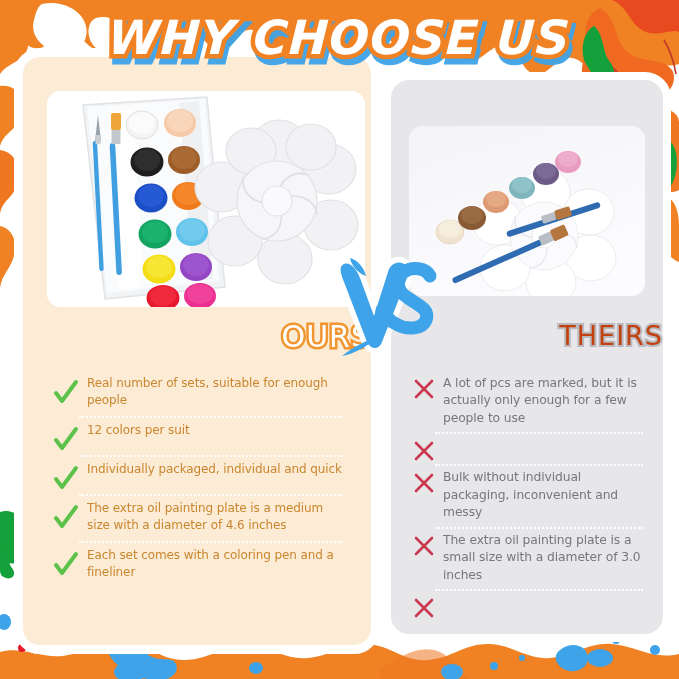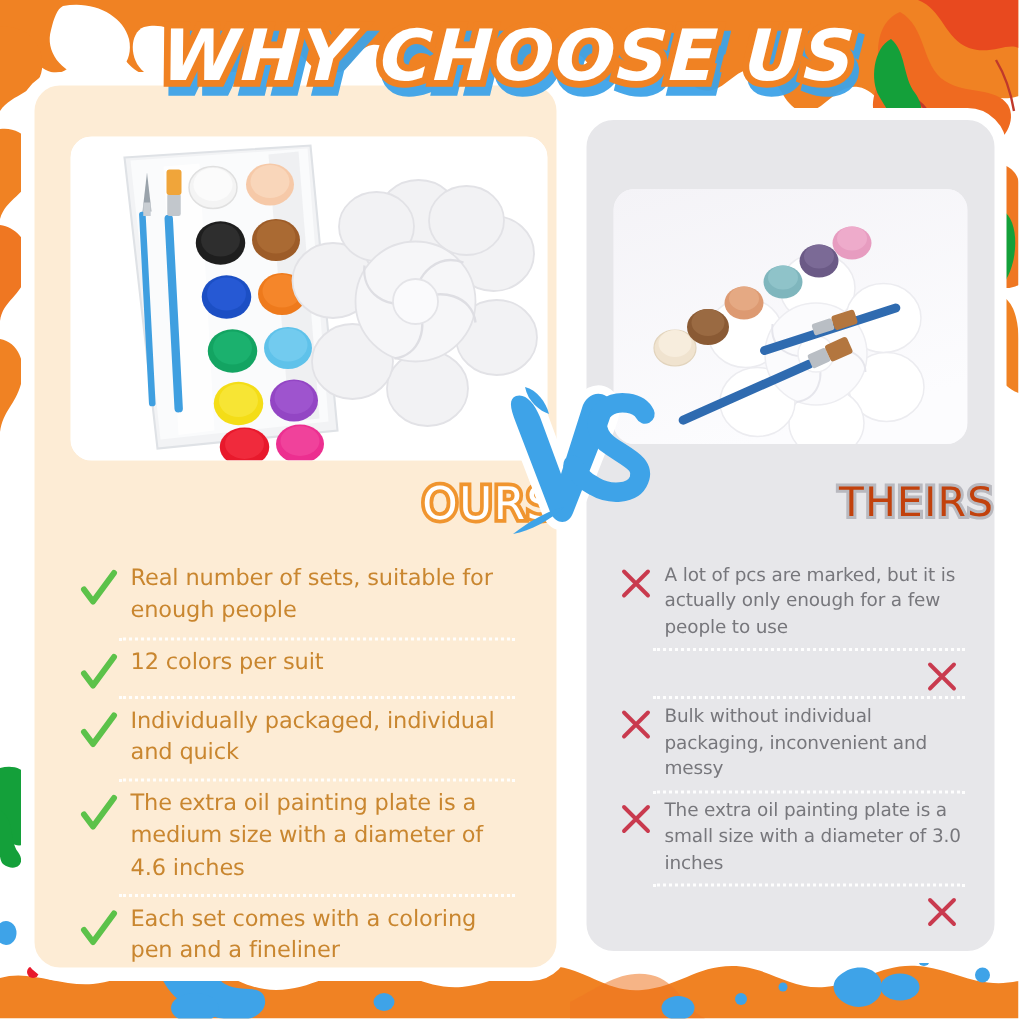--- a/index.html
+++ b/index.html
@@ -91,40 +91,40 @@
   .list{position:absolute;left:0;width:100%;box-sizing:border-box;}
   .list-left{top:312px;padding:0 24px 0 30px;}
   .list-right{top:290px;padding:0 16px 0 22px;}
 
   .row{
     display:flex;align-items:flex-start;
     position:relative;
     box-sizing:border-box;
   }
   .row-left{padding:6px 0 7px 0;}
-  .row-right{padding:5px 0 5px 0;justify-content:flex-end;}
+  .row-right{padding:5px 0 5px 0;}
 
   .row + .row::before{
     content:"";position:absolute;left:26px;right:4px;top:0;
     border-top:2px dotted rgba(255,255,255,.92);
   }
   .list-right .row + .row::before{
     left:22px;right:4px;border-top:2px dotted rgba(255,255,255,.95);
   }
 
   .mark{
     flex:0 0 auto;width:26px;height:26px;margin-right:8px;
     position:relative;top:4px;
   }
   .list-right .mark{width:22px;height:22px;margin-right:8px;top:3px;}
   .mark svg{display:block;width:100%;height:100%;overflow:visible;}
 
   .row-text{
     flex:1 1 auto;
-    font-size:15px;line-height:1.42;
+    font-size:12px;line-height:1.42;
     color:#c9862f;
     font-family:"DejaVu Sans",sans-serif;
     letter-spacing:-0.1px;
   }
   .list-right .row-text{
     font-size:12.3px;line-height:1.42;color:#77777c;
   }
 </style>
 </head>
 <body>

